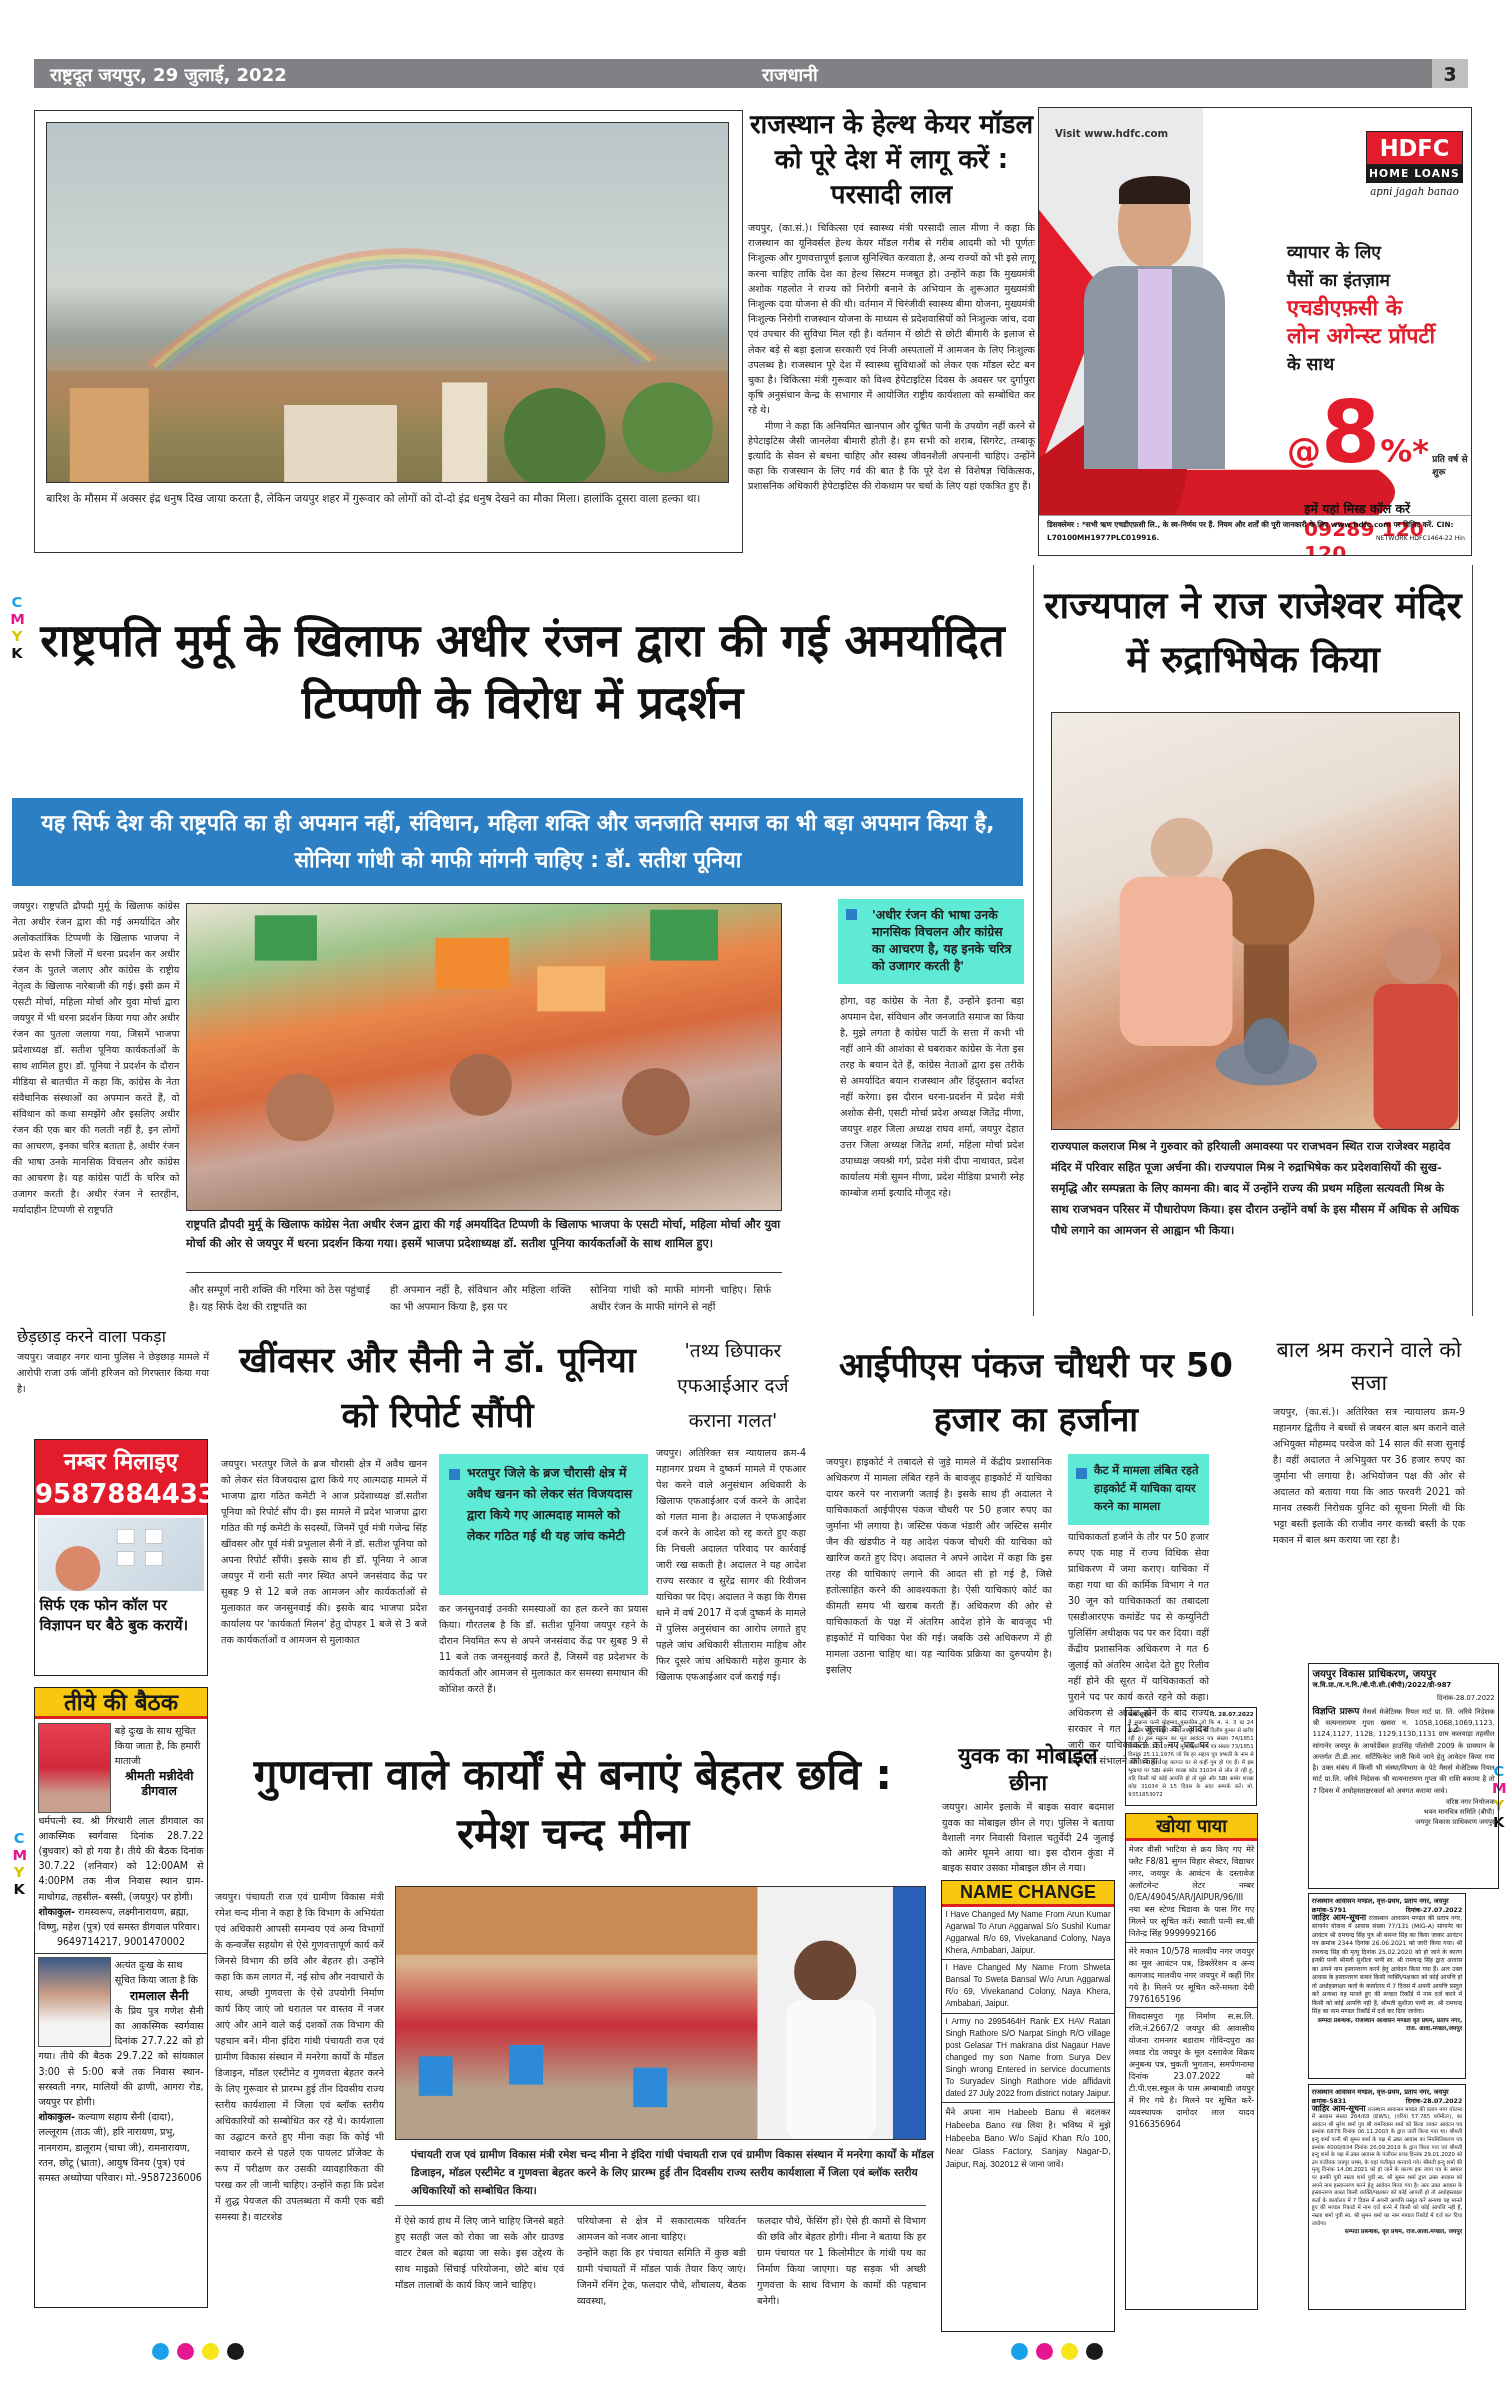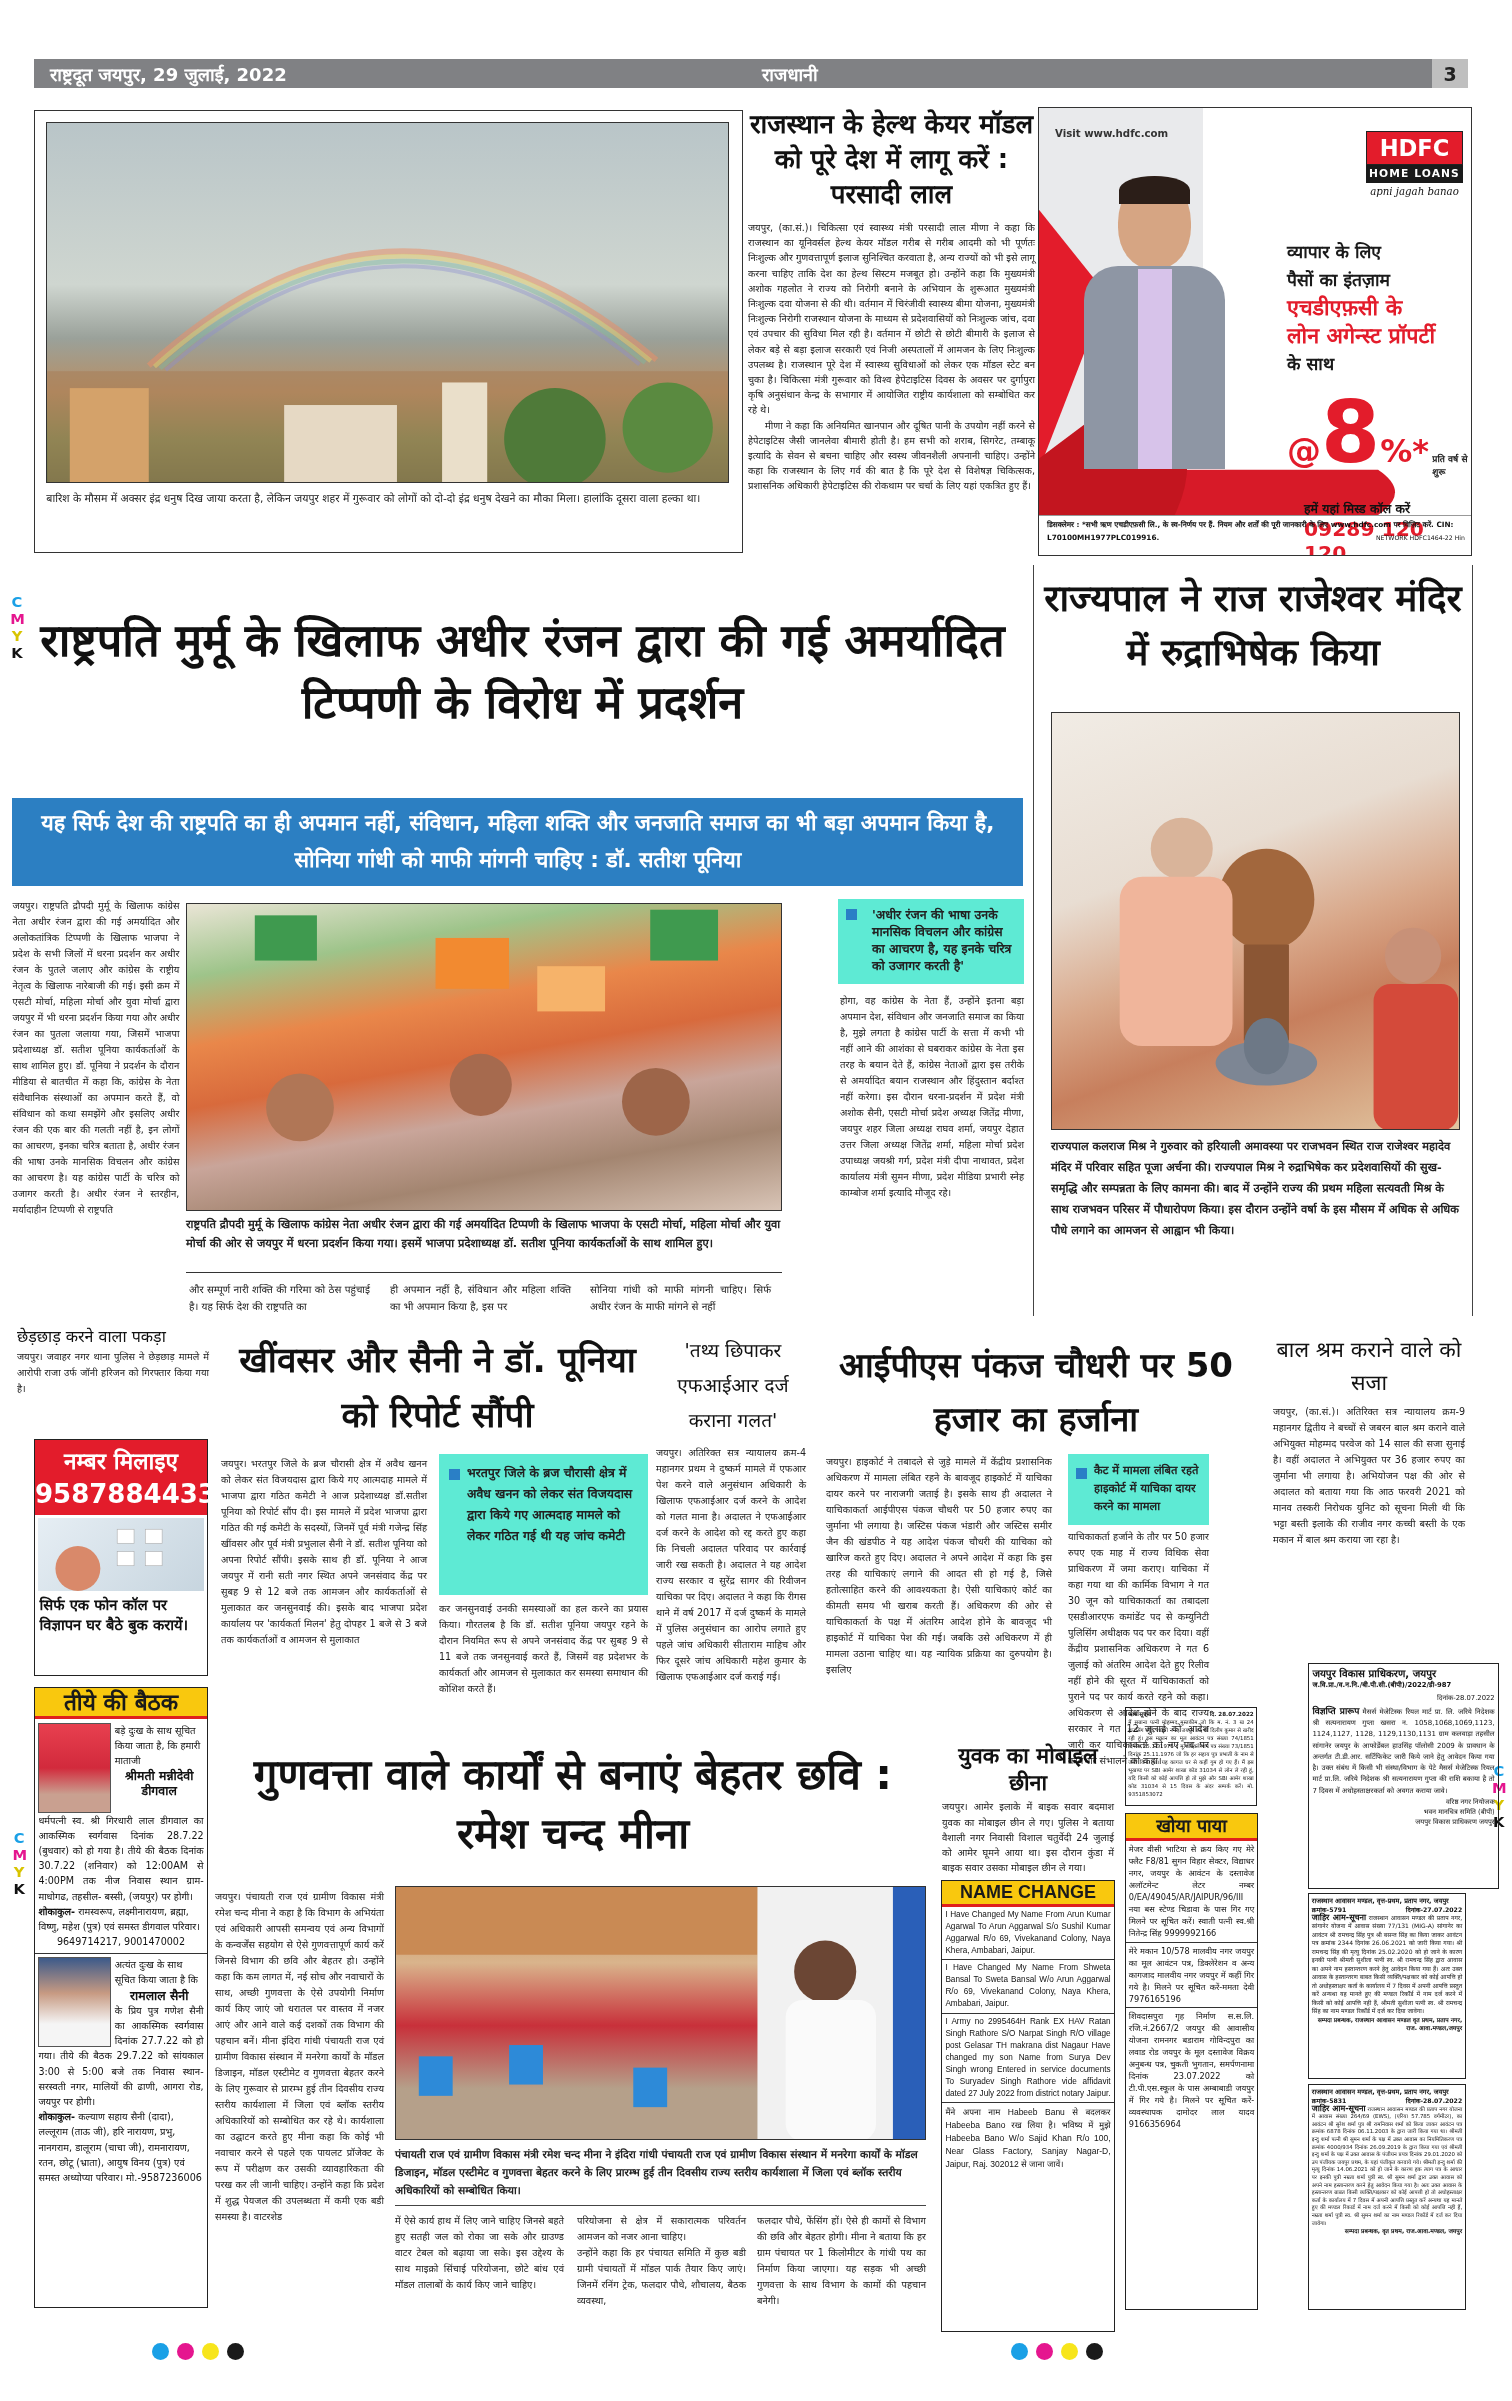--- a/index.html
+++ b/index.html
@@ -124,21 +124,21 @@
   </div>
   <div class="abs" style="left:0;top:407px;width:434px;height:42px;border-top:1.7px solid #999;padding:3.4px 8px;font-size:7.3px;line-height:12.4px">
     <span style="font-weight:bold">डिसक्लेमर : *सभी ऋण एचडीएफ़सी लि., के स्व-निर्णय पर हैं. नियम और शर्तों की पूरी जानकारी के लिए www.hdfc.com पर विज़िट करें. CIN: L70100MH1977PLC019916.</span>
     <span style="float:right;font-size:6.2px">NETWORK HDFC1464-22 Hin</span>
   </div>
 </div>
 
 <div class="abs hl" style="left:34px;top:610px;width:977px;font-size:45px;line-height:62px">राष्ट्रपति मुर्मू के खिलाफ अधीर रंजन द्वारा की गई अमर्यादित टिप्पणी के विरोध में प्रदर्शन</div>
 
 <div class="abs" style="left:1033px;top:565px;width:440px;height:751px;border-left:1.1px solid #444;border-right:1.1px solid #444">
-  <div class="hl" style="font-size:37px;line-height:54px;margin-top:7px">राज्यपाल ने राज राजेश्वर मंदिर में रुद्राभिषेक किया</div>
+  <div class="hl" style="font-size:37px;line-height:54px;margin-top:14px">राज्यपाल ने राज राजेश्वर मंदिर में रुद्राभिषेक किया</div>
   <div class="abs photo" style="left:17px;top:147px;width:409px;height:418px;background:linear-gradient(160deg,#f1ece5 0%,#e8ddd2 35%,#d9a88a 55%,#c77f5d 70%,#e2c7a2 100%)">
     <svg width="409" height="418" viewBox="0 0 725 740">
       <ellipse cx="380" cy="330" rx="85" ry="90" fill="#a2673d"></ellipse>
       <rect x="340" y="410" width="80" height="170" fill="#8b5634"></rect>
       <ellipse cx="380" cy="620" rx="90" ry="40" fill="#7d8694"></ellipse>
       <ellipse cx="380" cy="590" rx="40" ry="50" fill="#6d7886"></ellipse>
       <circle cx="230" cy="240" r="55" fill="#d9b49a"></circle>
       <rect x="120" y="290" width="200" height="300" rx="40" fill="#f0b59b"></rect>
       <circle cx="640" cy="430" r="50" fill="#c89178"></circle>
       <rect x="570" y="480" width="150" height="260" rx="30" fill="#d44a3a"></rect>
@@ -309,19 +309,19 @@
     <rect x="0" y="0" width="640" height="120" fill="#c98a54"></rect>
     <rect x="640" y="0" width="300" height="450" fill="#f1f1f1"></rect>
     <rect x="880" y="0" width="60" height="450" fill="#2a5fb8"></rect>
     <circle cx="760" cy="150" r="55" fill="#6b4634"></circle>
     <rect x="690" y="200" width="160" height="250" rx="30" fill="#fafafa"></rect>
     <rect x="40" y="300" width="60" height="70" fill="#2d8ad8"></rect>
       <rect x="200" y="280" width="60" height="70" fill="#2d8ad8"></rect>
       <rect x="420" y="320" width="60" height="70" fill="#2d8ad8"></rect>
   </svg>
 </div>
-<div class="abs cap" style="left:395px;top:2146px;width:531px;font-size:10.7px;line-height:18px">पंचायती राज एवं ग्रामीण विकास मंत्री रमेश चन्द मीना ने इंदिरा गांधी पंचायती राज एवं ग्रामीण विकास संस्थान में मनरेगा कार्यों के मॉडल डिजाइन, मॉडल एस्टीमेट व गुणवत्ता बेहतर करने के लिए प्रारम्भ हुई तीन दिवसीय राज्य स्तरीय कार्यशाला में जिला एवं ब्लॉक स्तरीय अधिकारियों को सम्बोधित किया।</div>
+<div class="abs cap" style="left:411px;top:2146px;width:531px;font-size:10.7px;line-height:18px">पंचायती राज एवं ग्रामीण विकास मंत्री रमेश चन्द मीना ने इंदिरा गांधी पंचायती राज एवं ग्रामीण विकास संस्थान में मनरेगा कार्यों के मॉडल डिजाइन, मॉडल एस्टीमेट व गुणवत्ता बेहतर करने के लिए प्रारम्भ हुई तीन दिवसीय राज्य स्तरीय कार्यशाला में जिला एवं ब्लॉक स्तरीय अधिकारियों को सम्बोधित किया।</div>
 <div class="abs" style="left:395px;top:2205px;width:531px;border-top:1.7px solid #444"></div>
 <div class="abs body" style="left:395px;top:2213px;width:169px;font-size:9.6px;line-height:16px">में ऐसे कार्य हाथ में लिए जाने चाहिए जिनसे बहते हुए सतही जल को रोका जा सके और ग्राउण्ड वाटर टेबल को बढ़ाया जा सके। इस उद्देश्य के साथ माइक्रो सिंचाई परियोजना, छोटे बांध एवं मॉडल तालाबों के कार्य किए जाने चाहिए।</div>
 <div class="abs body" style="left:577px;top:2213px;width:169px;font-size:9.6px;line-height:16px;white-space:pre-line">परियोजना से क्षेत्र में सकारात्मक परिवर्तन आमजन को नजर आना चाहिए।
 उन्होंने कहा कि हर पंचायत समिति में कुछ बडी ग्रामी पंचायतों में मॉडल पार्क तैयार किए जाएं। जिनमें रनिंग ट्रेक, फलदार पौधे, शौचालय, बैठक व्यवस्था,</div>
 <div class="abs body" style="left:757px;top:2213px;width:169px;font-size:9.6px;line-height:16px">फलदार पौधे, फेंसिंग हों। ऐसे ही कामों से विभाग की छवि और बेहतर होगी। मीना ने बताया कि हर ग्राम पंचायत पर 1 किलोमीटर के गांधी पथ का निर्माण किया जाएगा। यह सड़क भी अच्छी गुणवत्ता के साथ विभाग के कामों की पहचान बनेगी।</div>
 
 
 </body></html>

